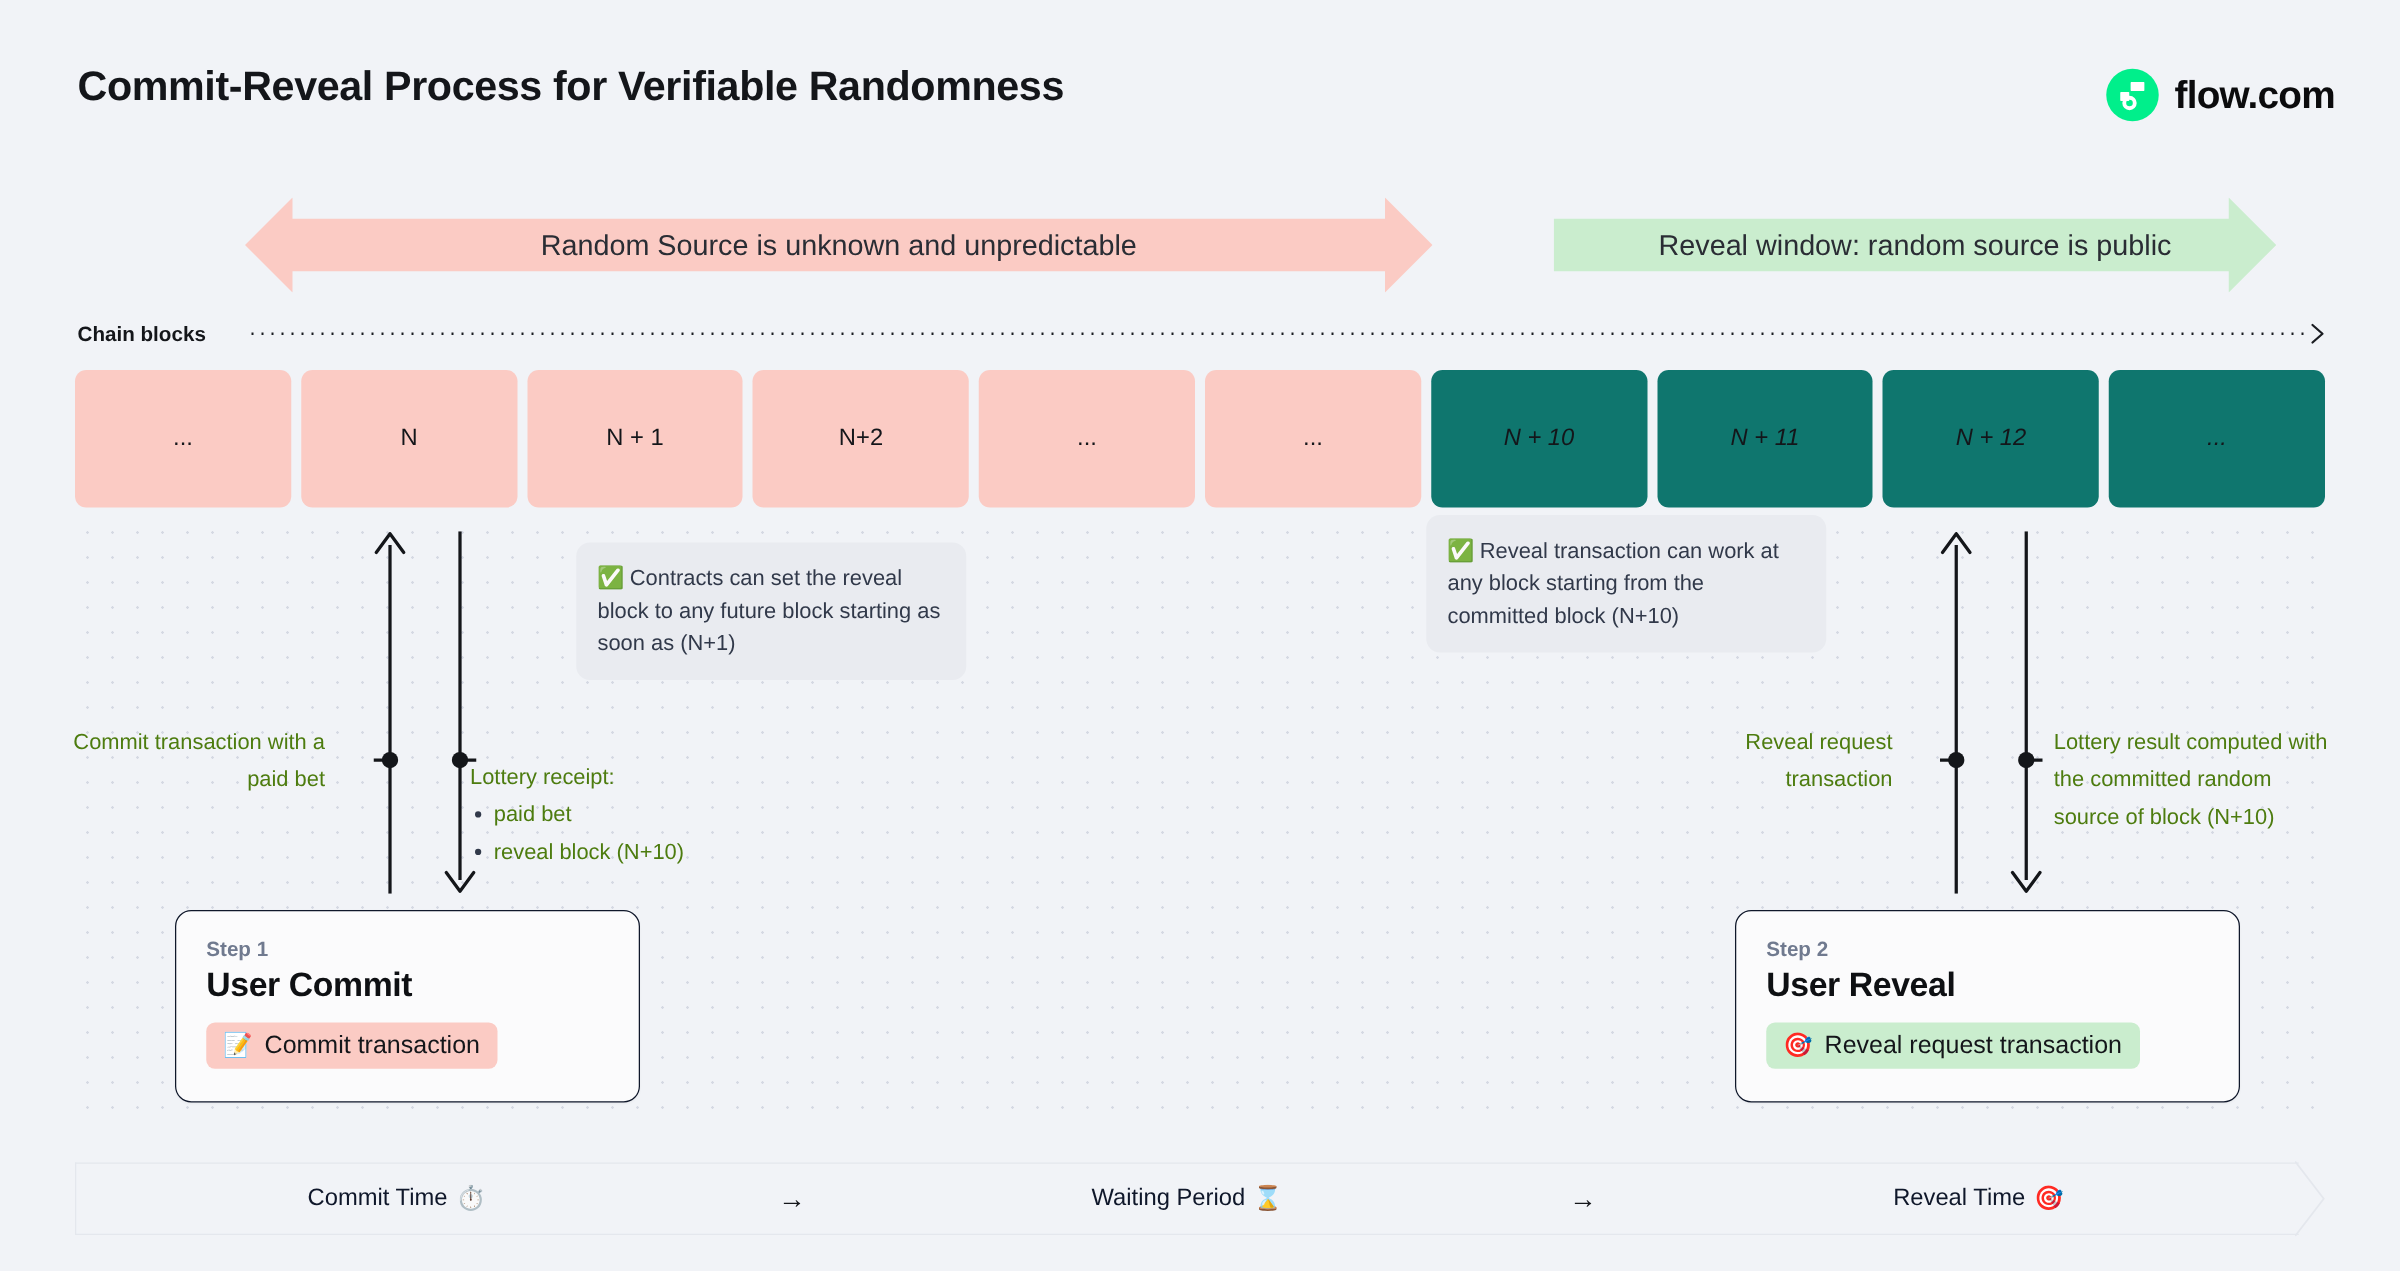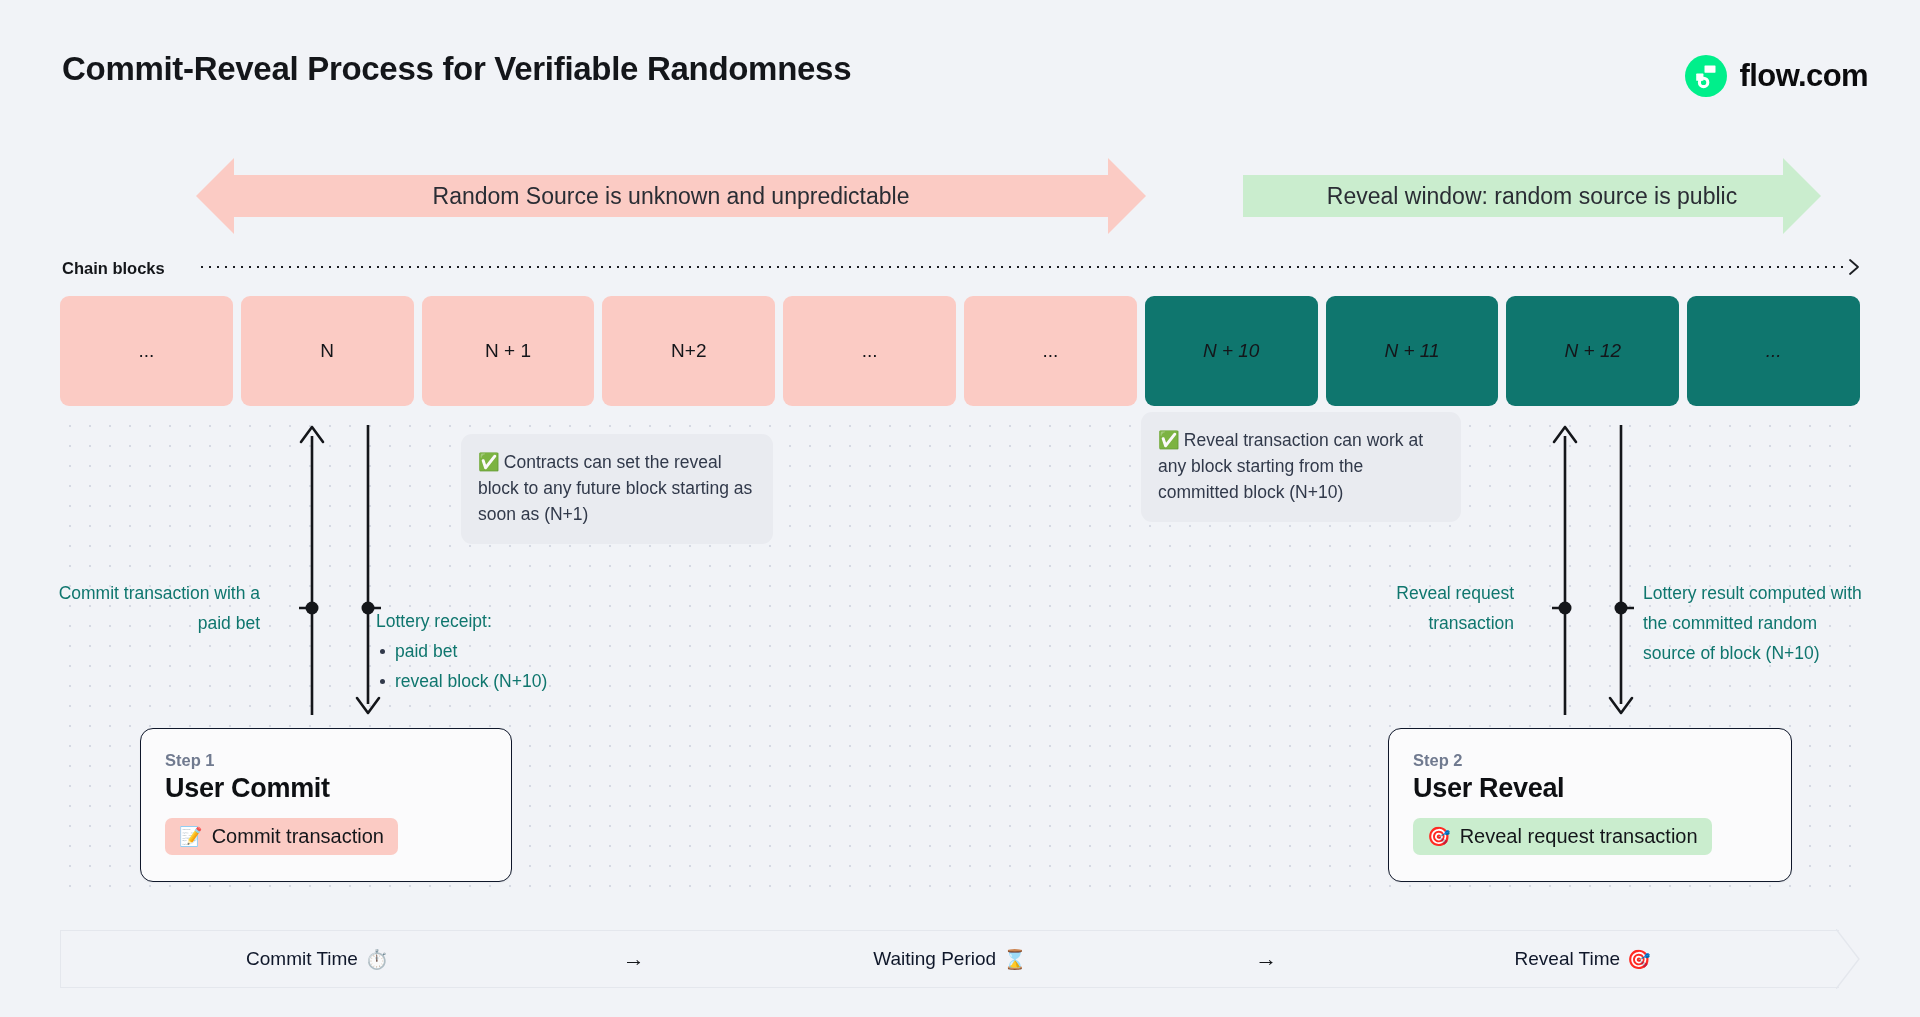--- a/index.html
+++ b/index.html
@@ -70,21 +70,21 @@
 
   
   .callout {
     position: absolute; background: #E9EBF0; border-radius: 11px;
     padding: 15px 17px 17px 17px;
     font-size: 17.5px; line-height: 26px; color: #31394A;
   }
   .callout .tick { margin-right: 4px; }
 
   
-  .annot { position: absolute; font-size: 17.5px; line-height: 30px; color: #0f766e; }
+  .annot { position: absolute; font-size: 17.5px; line-height: 30px; color: #4d7c0f; }
   .annot.right-align { text-align: right; }
   .annot ul { list-style: none; margin: 0; padding: 0; }
   .annot li { position: relative; padding-left: 19px; }
   .annot li::before {
     content: ""; position: absolute; left: 4px; top: 13px;
     width: 5px; height: 5px; border-radius: 50%; background: #31394A;
   }
 
   
   .step-card {

